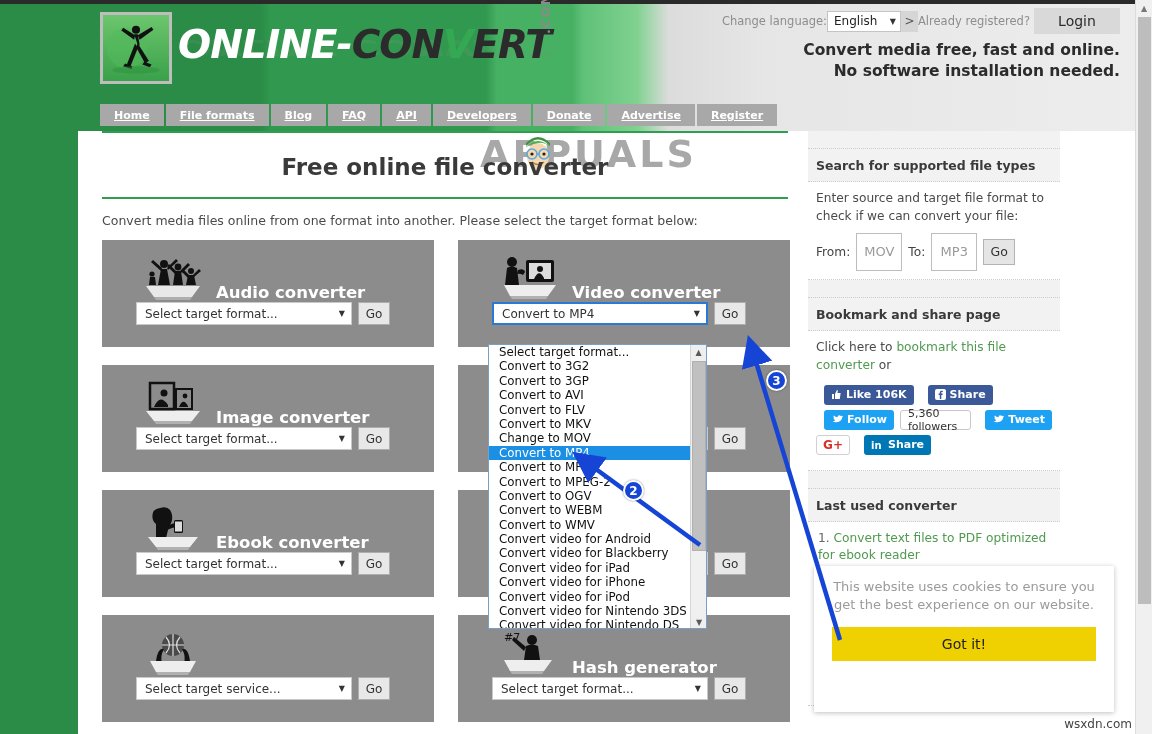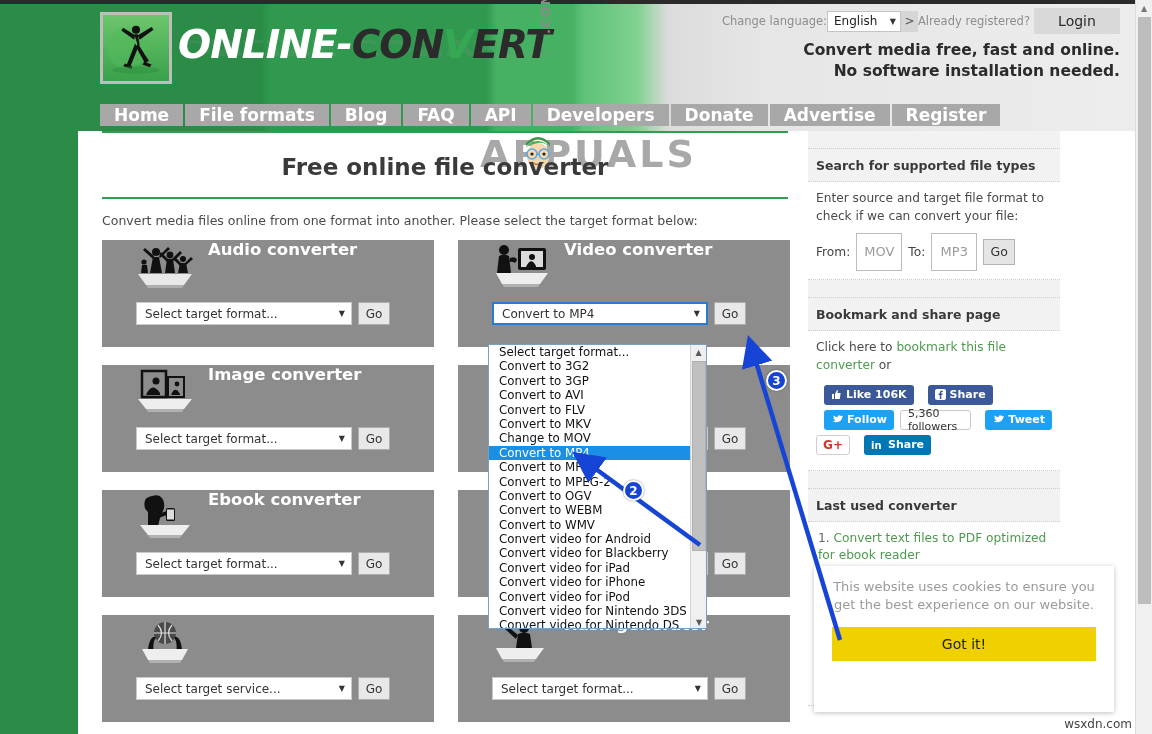--- a/index.html
+++ b/index.html
@@ -90,23 +90,23 @@
     line-height: 1.35;
   }
 
   
   #nav {
     position: absolute; left: 100px; top: 104px;
     display: flex; gap: 2px;
   }
   .nav-item {
     height: 22px; background: #a8a8a8; color: #ffffff;
-    font-size: 17px; font-weight: bold;
+    font-size: 11px; font-weight: bold;
     display: flex; align-items: center; justify-content: center;
-    padding: 0 14px; white-space: nowrap;
+    padding: 0 14px; white-space: nowrap; text-decoration: underline;
   }
 
   
   #watermark {
     position: absolute; left: 480px; top: 132px;
     font-size: 38px; font-weight: bold; color: #9a9a9a;
     letter-spacing: 3px; opacity: .85;
   }
   #wm-face {
     position: absolute; left: 518px; top: 130px; width: 40px; height: 44px;
@@ -129,21 +129,21 @@
   #card-grid { position: relative; width: 686px; }
   .col { position: absolute; top: 0; width: 332px; }
   .col-left  { left: 0; }
   .col-right { left: 356px; }
 
   .card {
     background: #8c8c8c; height: 107px; margin-bottom: 18px;
     position: relative;
   }
   .card-head {
-    display: flex; align-items: flex-start; height: 62px; padding-left: 32px;
+    display: flex; align-items: flex-end; height: 62px; padding-left: 32px; margin-left: 8px;
   }
   .card-icon { width: 62px; height: 50px; position: relative; flex: none; }
   .card-title {
     font-size: 16.5px; font-weight: bold; color: #ffffff; margin-left: 12px;
   }
   .card-controls {
     display: flex; align-items: center; padding-left: 34px; gap: 6px;
   }
   .sel {
     width: 216px; height: 23px; background: #ffffff; border: 1px solid #c9c9c9;

